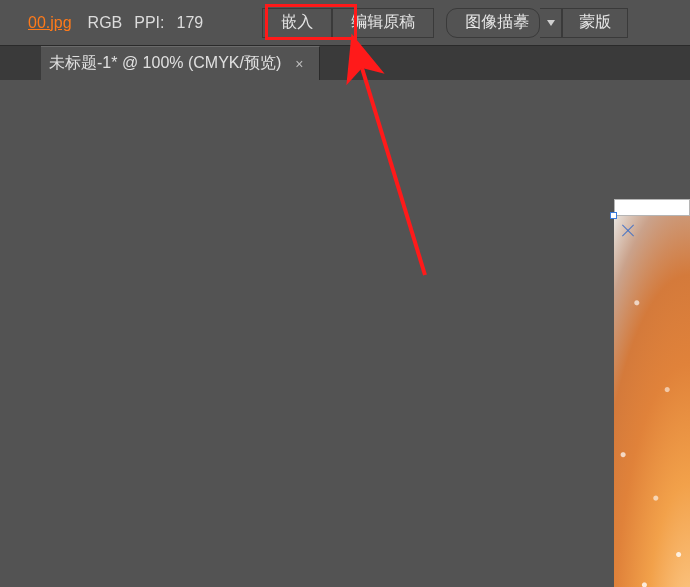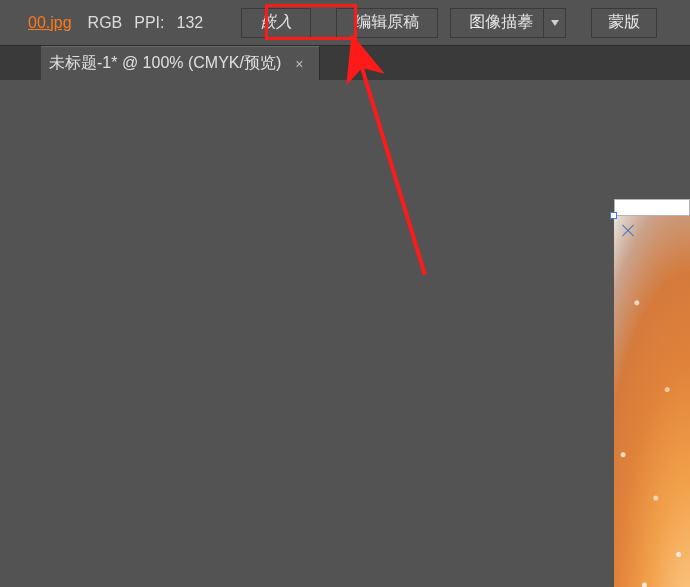--- a/index.html
+++ b/index.html
@@ -33,31 +33,31 @@
     color: #dcdcdc;
     font-size: 16px;
     padding: 0 6px;
   }
   .btn {
     display: inline-flex;
     align-items: center;
     justify-content: center;
     height: 30px;
     padding: 0 18px;
-    margin-left: 25px;
+    margin-left: 0;
     background: #535353;
     border: 1px solid #3a3a3a;
     color: #e6e6e6;
     font-size: 16px;
     cursor: default;
     white-space: nowrap;
   }
   .btn.split { padding-right: 10px; }
   .split-group { display: inline-flex; align-items: center; margin-left: 12px; }
-  .split-group .btn { margin-left: 0; }
+  .split-group .btn { margin-left: 0; border-radius: 11px; }
   .split-arrow {
     width: 22px; height: 30px;
     border: 1px solid #3a3a3a;
     border-left: none;
     display: inline-flex; align-items: center; justify-content: center;
     background: #535353;
   }
   .chev {
     width: 0; height: 0;
     border-left: 4px solid transparent;
@@ -157,23 +157,23 @@
   }
   .anno-arrow svg { overflow: visible; }
 </style>
 </head>
 <body>
 
 <div class="options-bar">
   <span class="filename">00.jpg</span>
   <span class="meta">RGB</span>
   <span class="meta">PPI:</span>
-  <span class="meta">132</span>
-
-  <span class="btn" style="margin-left:32px;font-style:italic;">嵌入</span>
+  <span class="meta">179</span>
+
+  <span class="btn" style="margin-left:53px;">嵌入</span>
   <span class="btn">编辑原稿</span>
 
   <span class="split-group">
     <span class="btn split">图像描摹</span>
     <span class="split-arrow">
       <span class="chev"></span>
     </span>
   </span>
 
   <span class="btn" style="padding:10px 16px;">蒙版</span>

